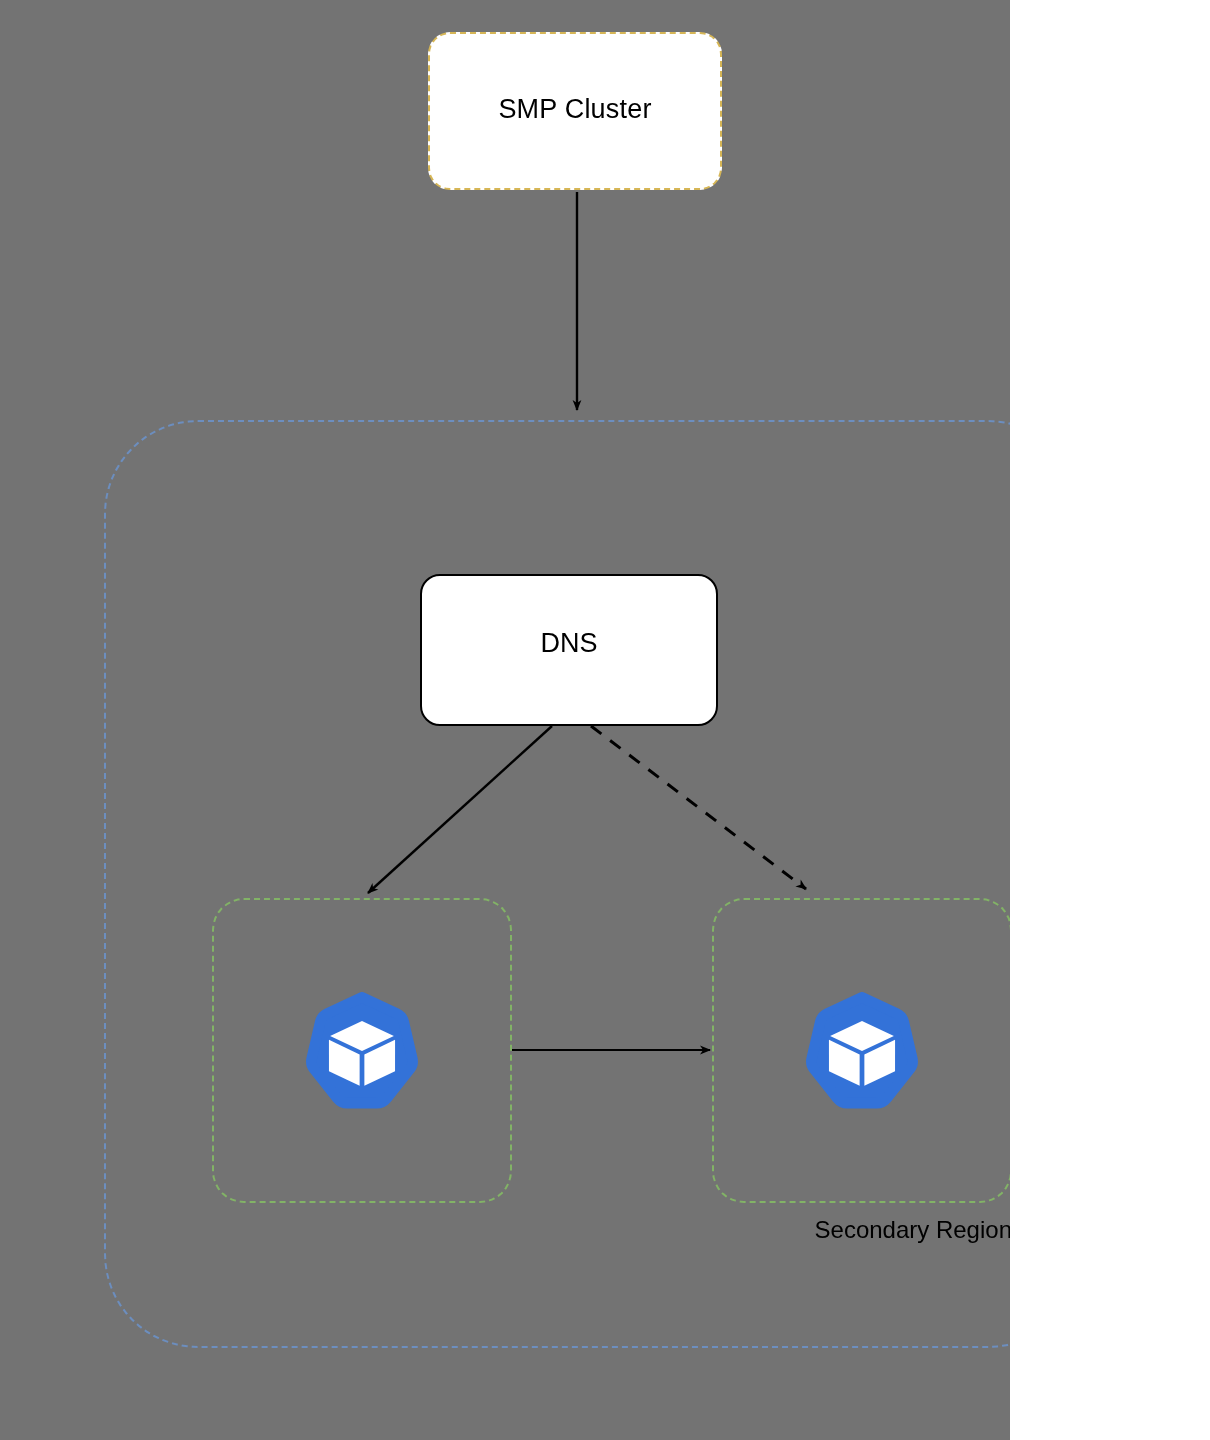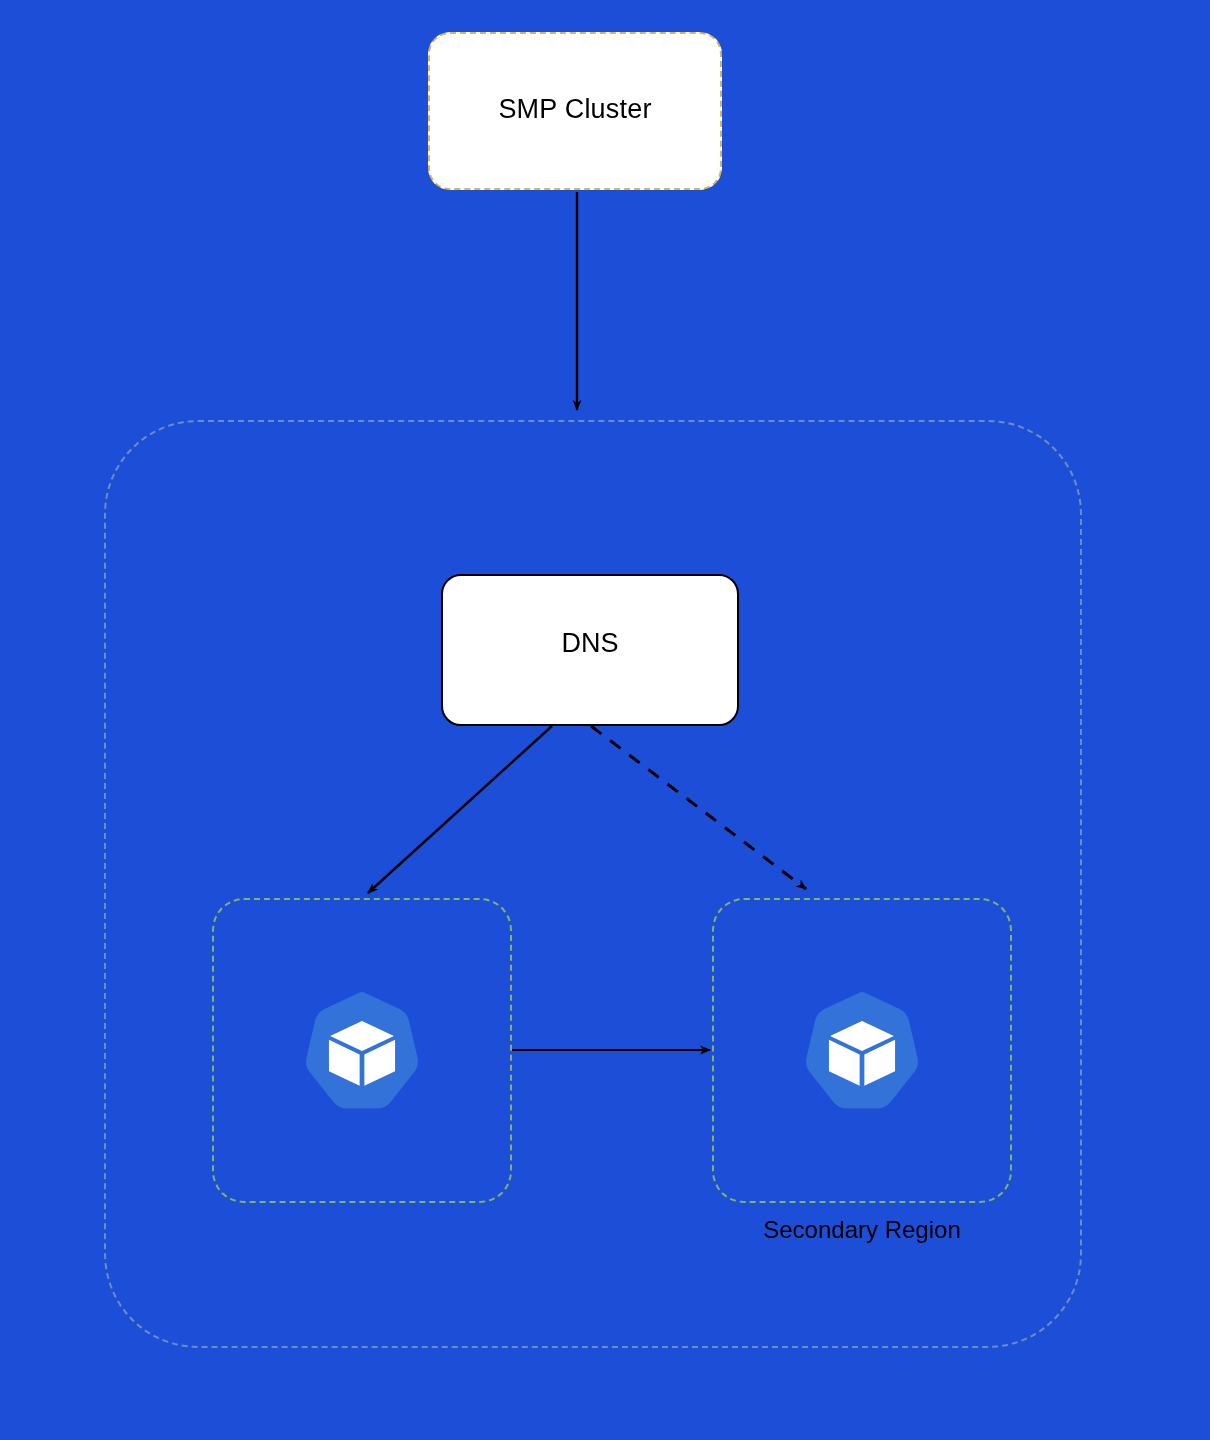--- a/index.html
+++ b/index.html
@@ -6,23 +6,23 @@
     margin: 0;
     padding: 0;
     background: #ffffff;
   }
   body {
     font-family: "Liberation Sans", sans-serif;
     color: #000000;
   }
   #canvas {
     position: relative;
-    width: 1210px;
+    width: 1010px;
     height: 1440px;
-    background: #1d4ed8;
+    background: #737373;
     overflow: hidden;
   }
   #edges {
     position: absolute;
     left: 0;
     top: 0;
     width: 1210px;
     height: 1440px;
     pointer-events: none;
   }
@@ -59,21 +59,21 @@
     top: 420px;
     width: 978px;
     height: 928px;
     border: 2px dashed #6c8ebf;
     border-radius: 94px;
     background: transparent;
   }
 
   
   .dns-box {
-    left: 441px;
+    left: 420px;
     top: 574px;
     width: 298px;
     height: 152px;
     border: 2px solid #000000;
     border-radius: 20px;
     background: #ffffff;
     align-items: center;
     padding-bottom: 14px;
   }
   .dns-box .label {
@@ -97,21 +97,21 @@
   .region-label {
     position: absolute;
     top: 1218px;
     width: 300px;
     text-align: center;
     font-size: 24px;
     line-height: 1;
     color: #000000;
   }
   .region-label.primary { left: 212px; }
-  .region-label.secondary { left: 712px; }
+  .region-label.secondary { left: 712px; text-align: right; }
 
   .k8s-logo {
     width: 118px;
     height: 118px;
     display: block;
   }
 </style>
 </head>
 <body>
 

